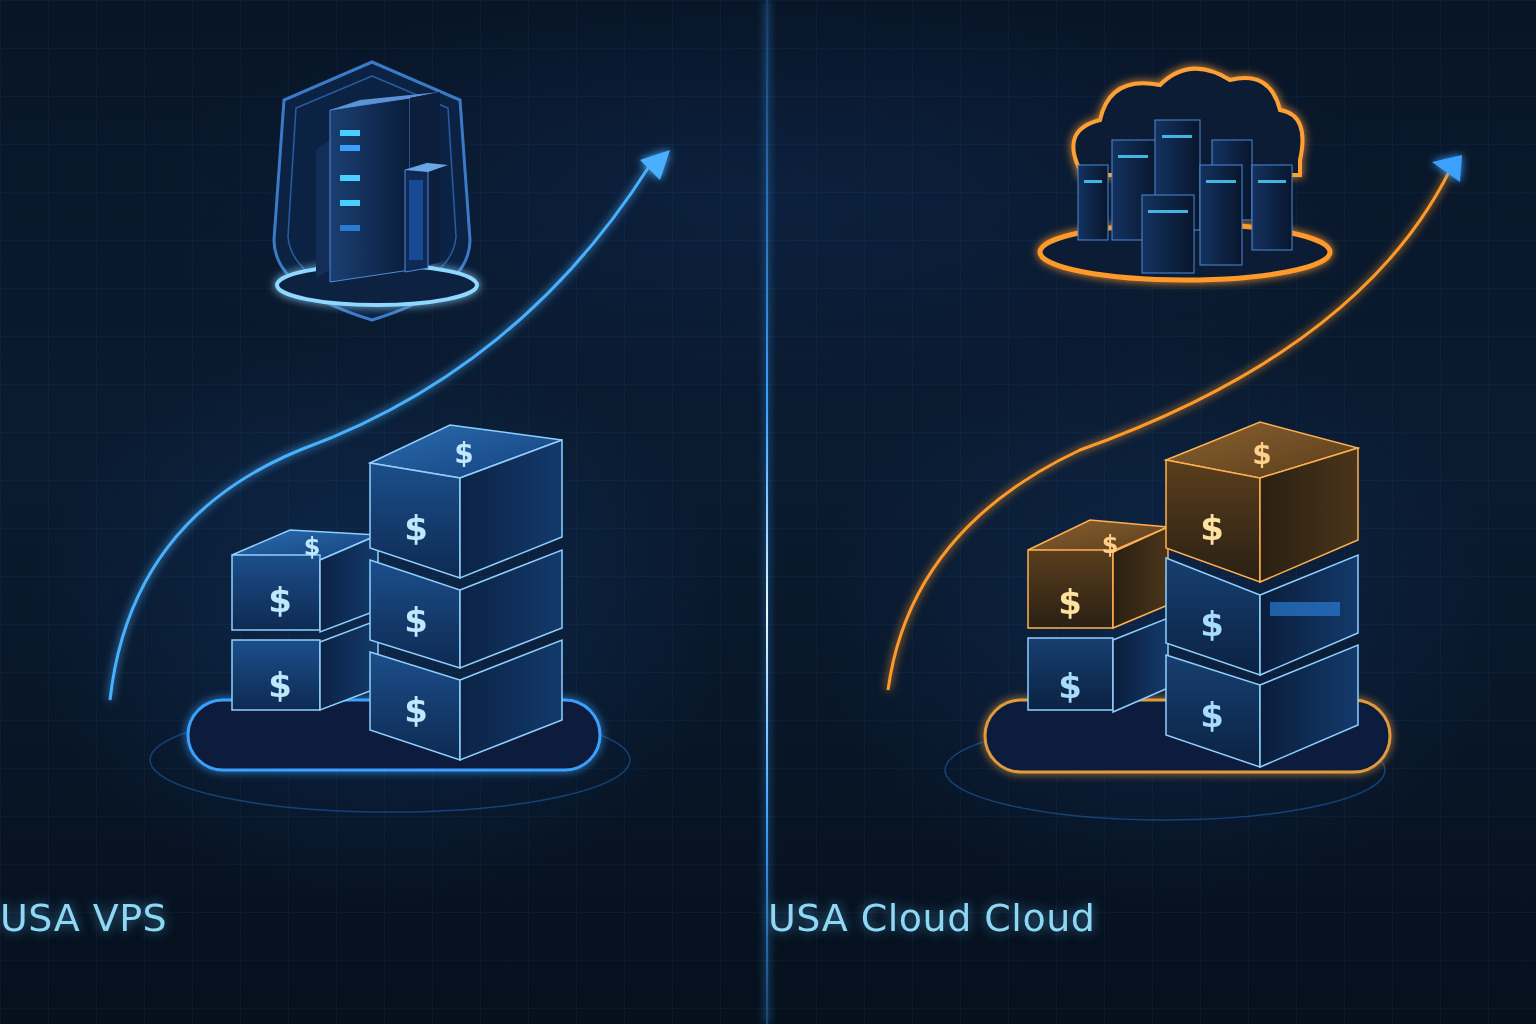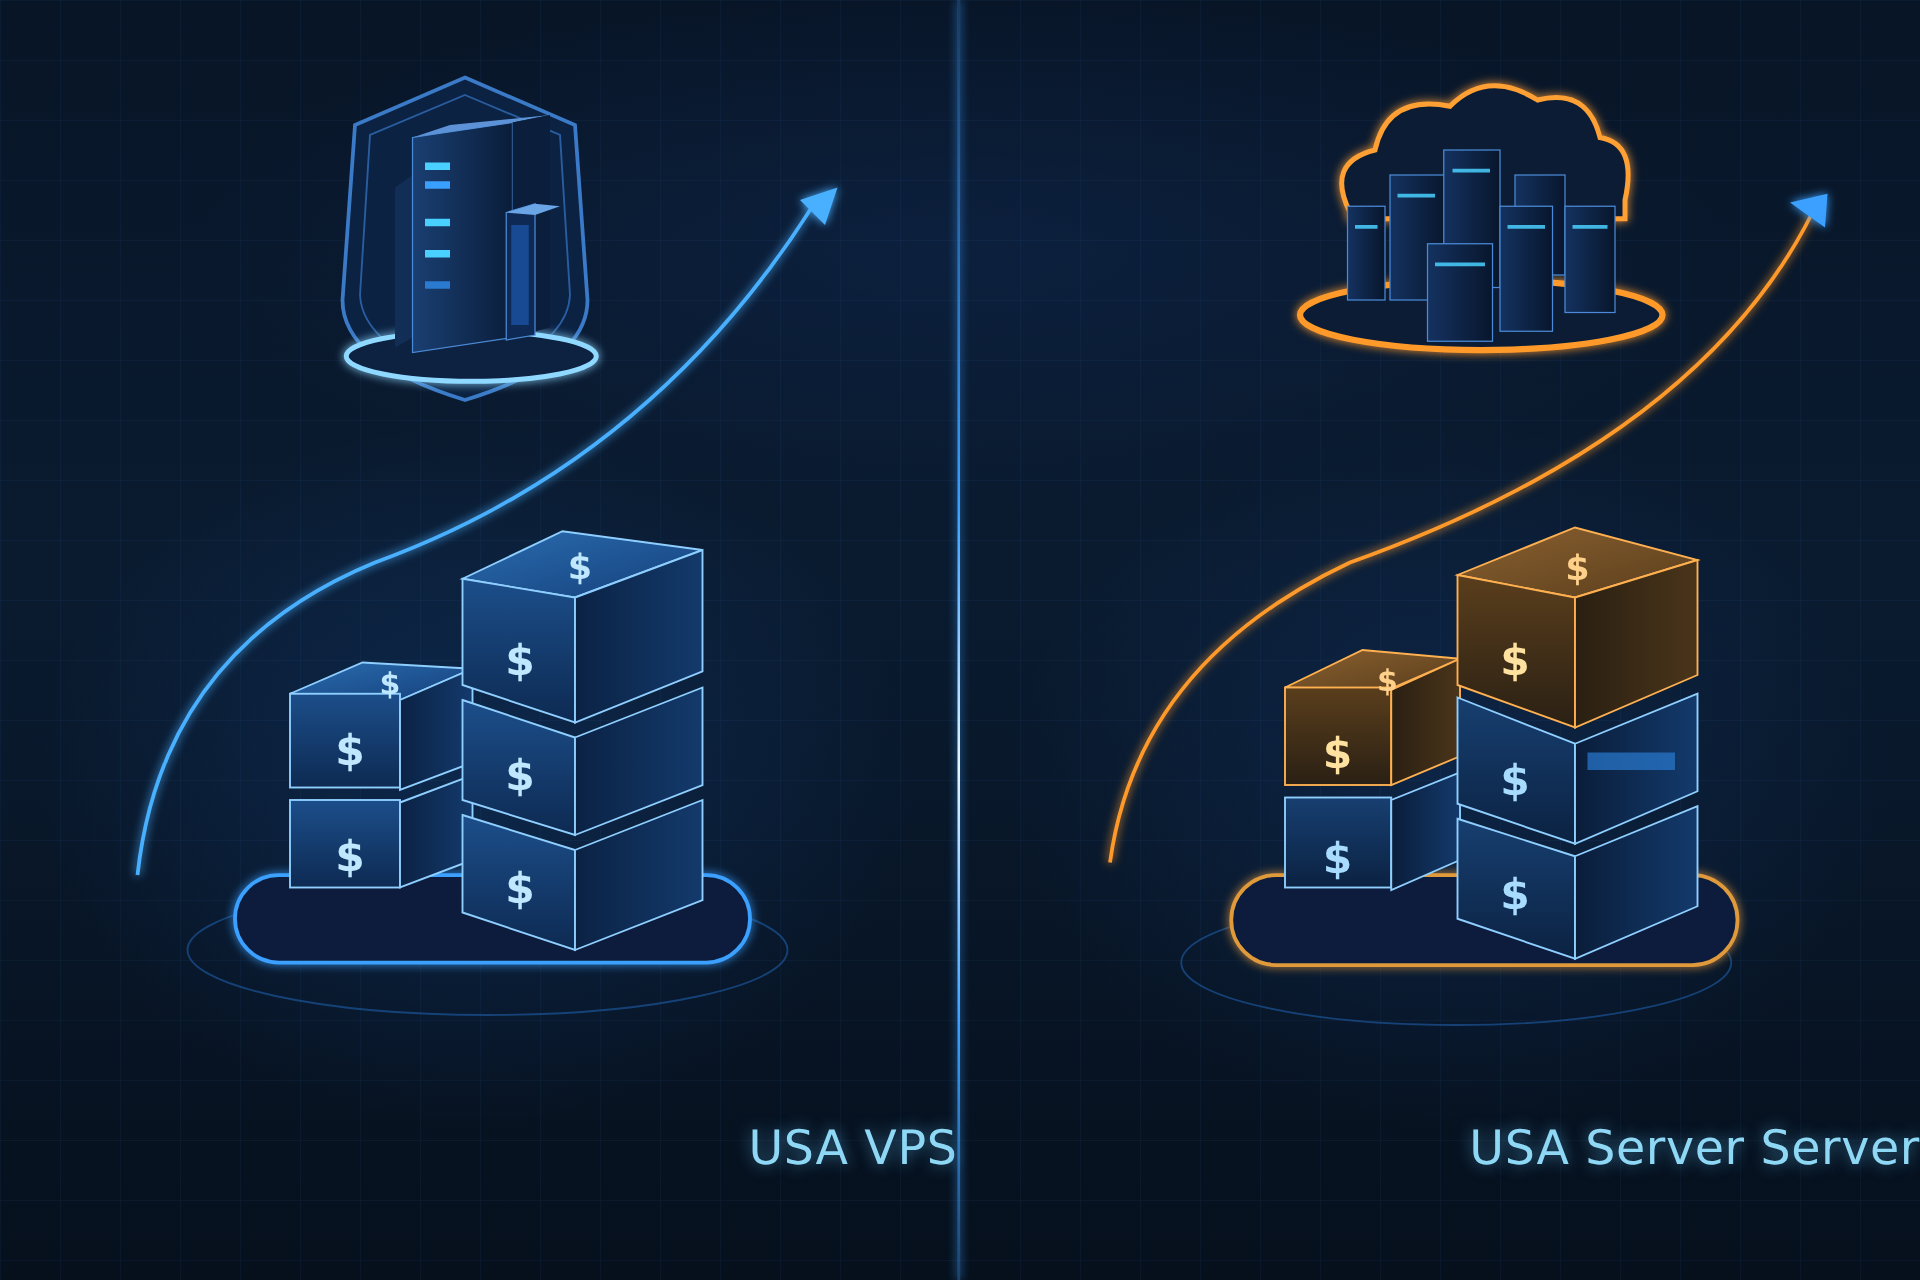--- a/index.html
+++ b/index.html
@@ -15,21 +15,21 @@
       linear-gradient(rgba(60,120,190,0.07) 1px, transparent 1px),
       linear-gradient(90deg, rgba(60,120,190,0.07) 1px, transparent 1px);
     background-size:48px 48px;}
   .panel{position:absolute;top:0;height:1024px;}
   .panel.left{left:0;width:766px;}
   .panel.right{left:768px;width:768px;}
   .divider{position:absolute;left:766px;top:0;width:2px;height:1024px;
     background:linear-gradient(180deg, rgba(60,140,220,0.3) 0%, #3aa0ff 40%, #e8f6ff 60%, #3aa0ff 80%, rgba(60,140,220,0.4) 100%);
     box-shadow:0 0 8px #3aa0ff;}
   svg.art{position:absolute;left:0;top:0;}
-  .label{position:absolute;top:896px;width:100%;text-align:right;font-size:38px;color:#8fd8f5;
+  .label{position:absolute;top:896px;width:100%;text-align:left;font-size:38px;color:#8fd8f5;
     text-shadow:0 0 12px rgba(100,200,255,0.55);letter-spacing:0.5px;}
 </style>
 </head>
 <body>
 
 <div class="bg"></div>
 <div class="grid"></div>
 
 <div class="panel left">
   <svg class="art" width="766" height="1024" viewBox="0 0 766 1024">
@@ -214,14 +214,14 @@
     <g font-family="DejaVu Sans, sans-serif" font-weight="bold" font-size="34" text-anchor="middle">
       <text x="1110" y="553" font-size="24" fill="#ffd08a">$</text>
       <text x="1262" y="464" font-size="28" fill="#ffd08a">$</text>
       <text x="1070" y="614" fill="#ffe2a0">$</text>
       <text x="1212" y="540" fill="#ffe2a0">$</text>
       <text x="1070" y="698" fill="#a8dcff">$</text>
       <text x="1212" y="636" fill="#a8dcff">$</text>
       <text x="1212" y="727" fill="#a8dcff">$</text>
     </g>
   </svg>
-  <div class="label">USA Server Server</div>
+  <div class="label">USA Cloud Cloud</div>
 </div>
 
 </body></html>

